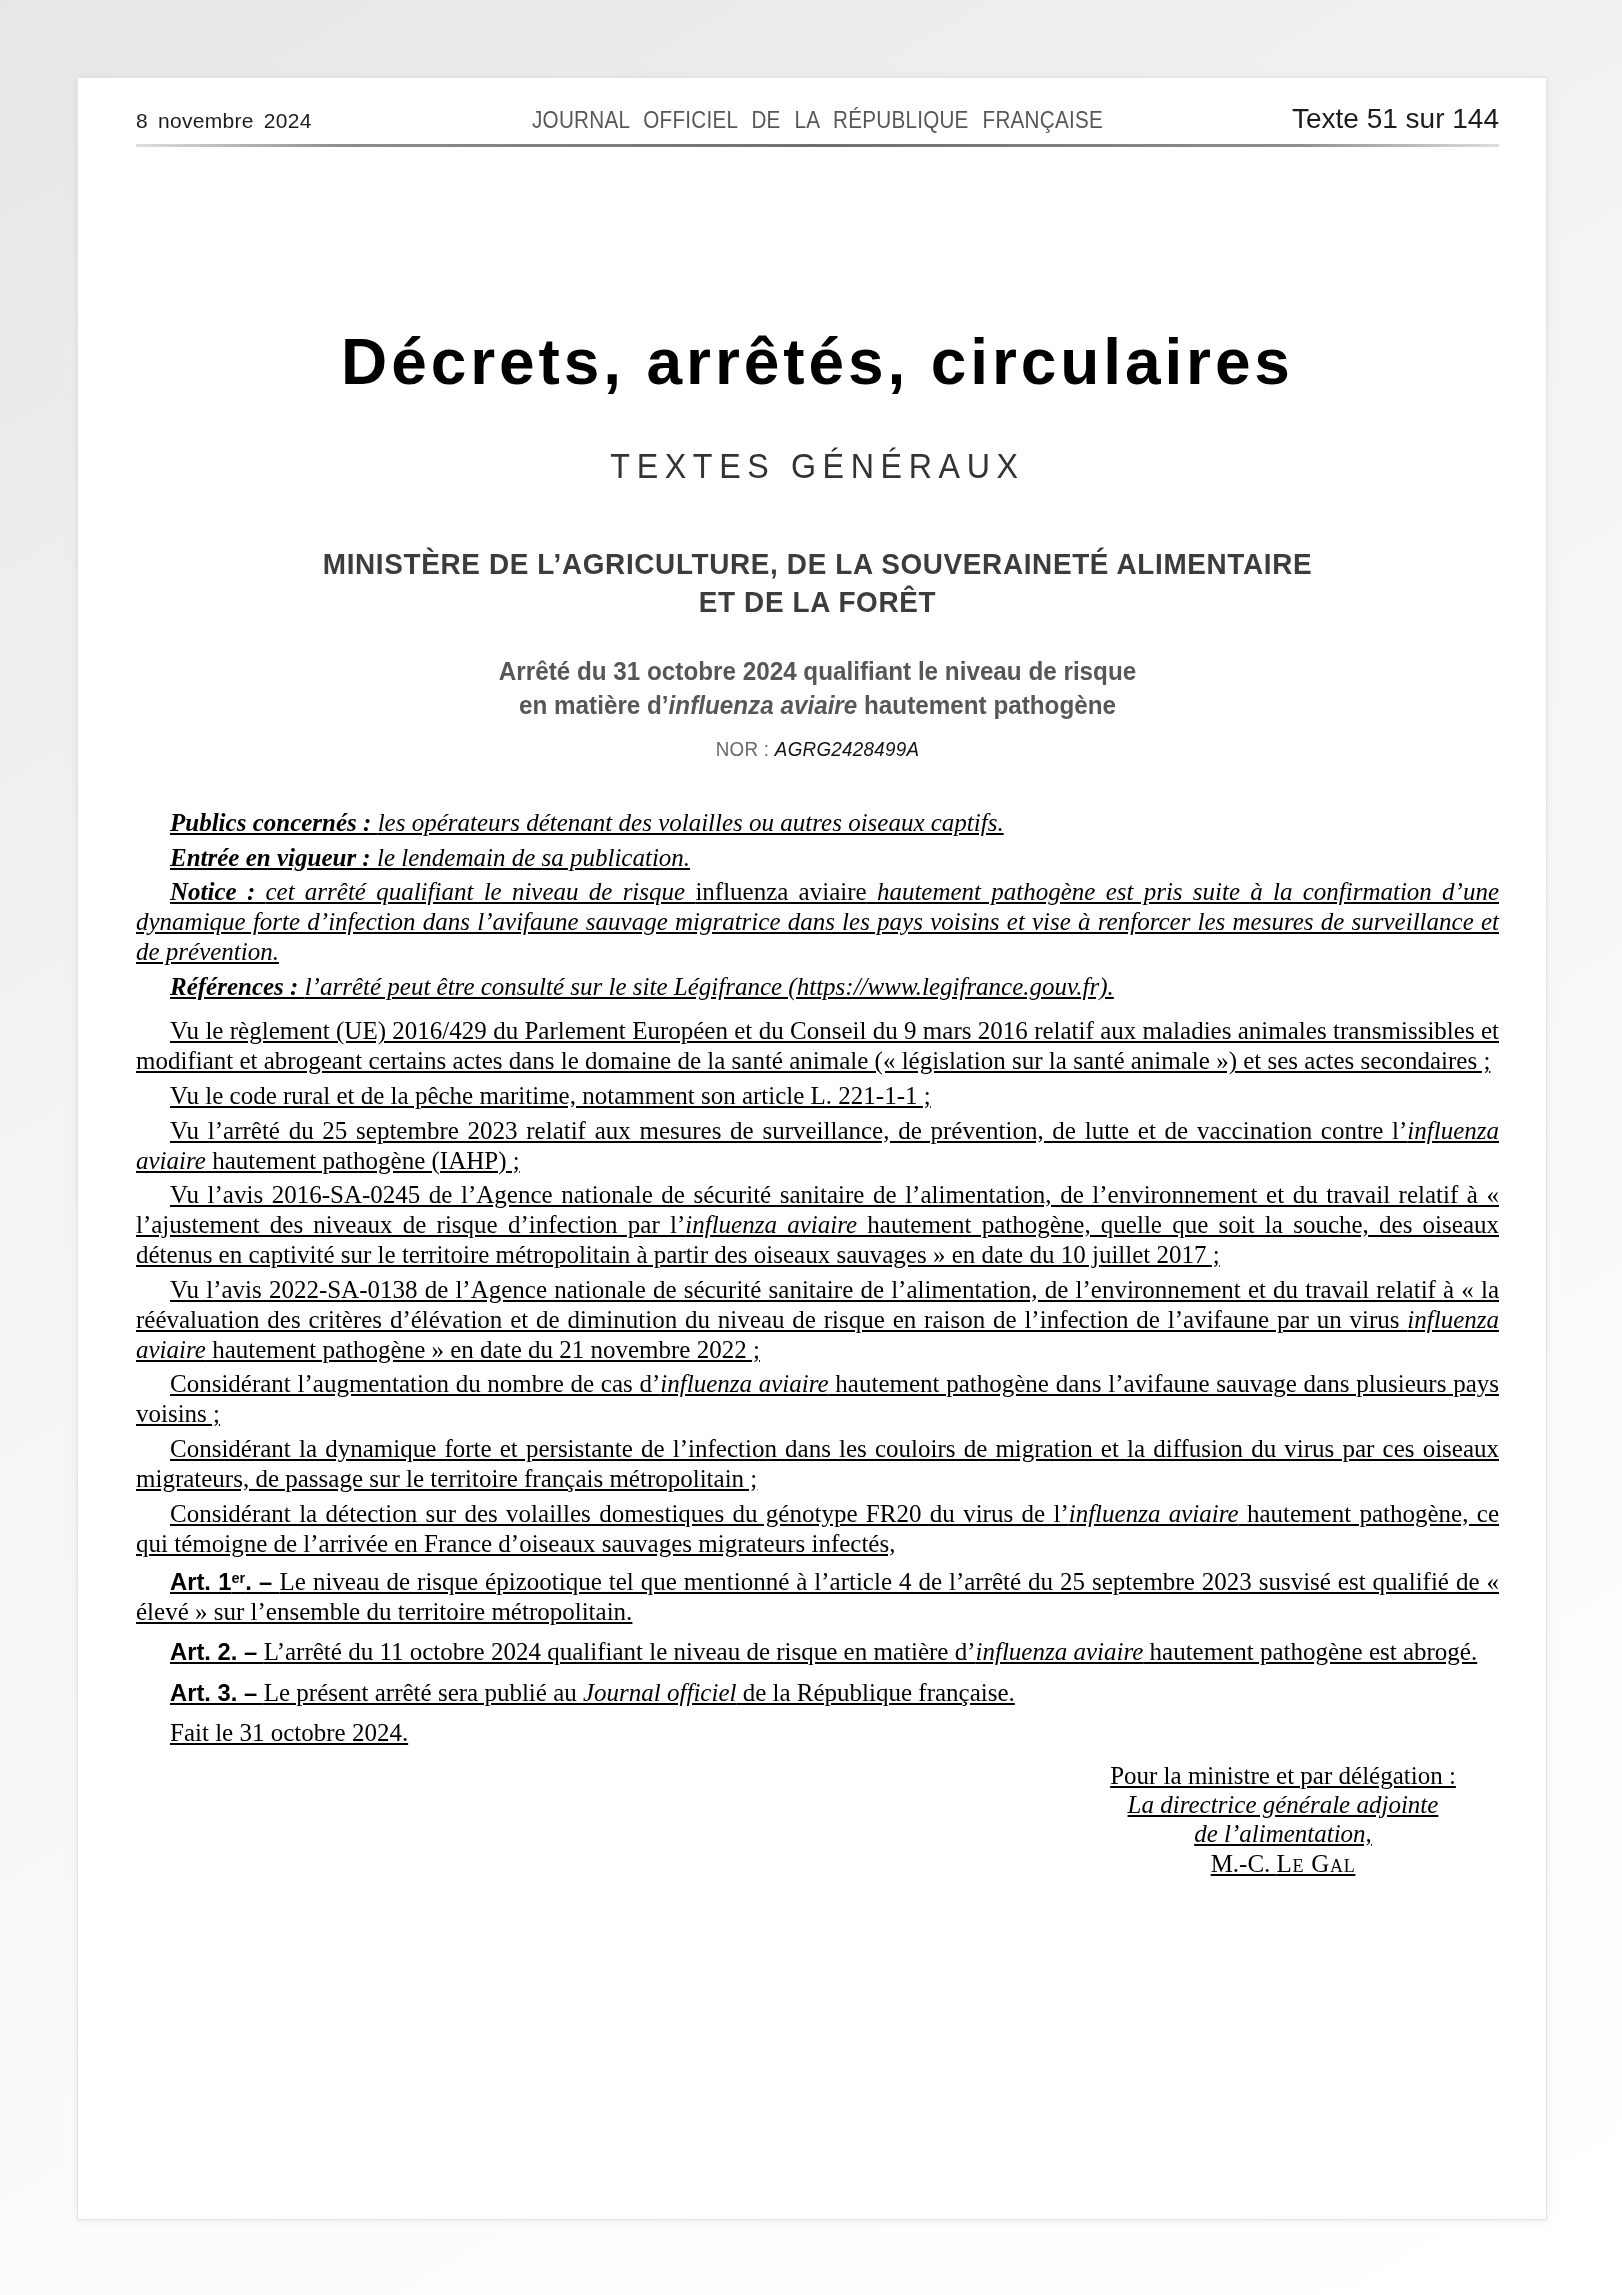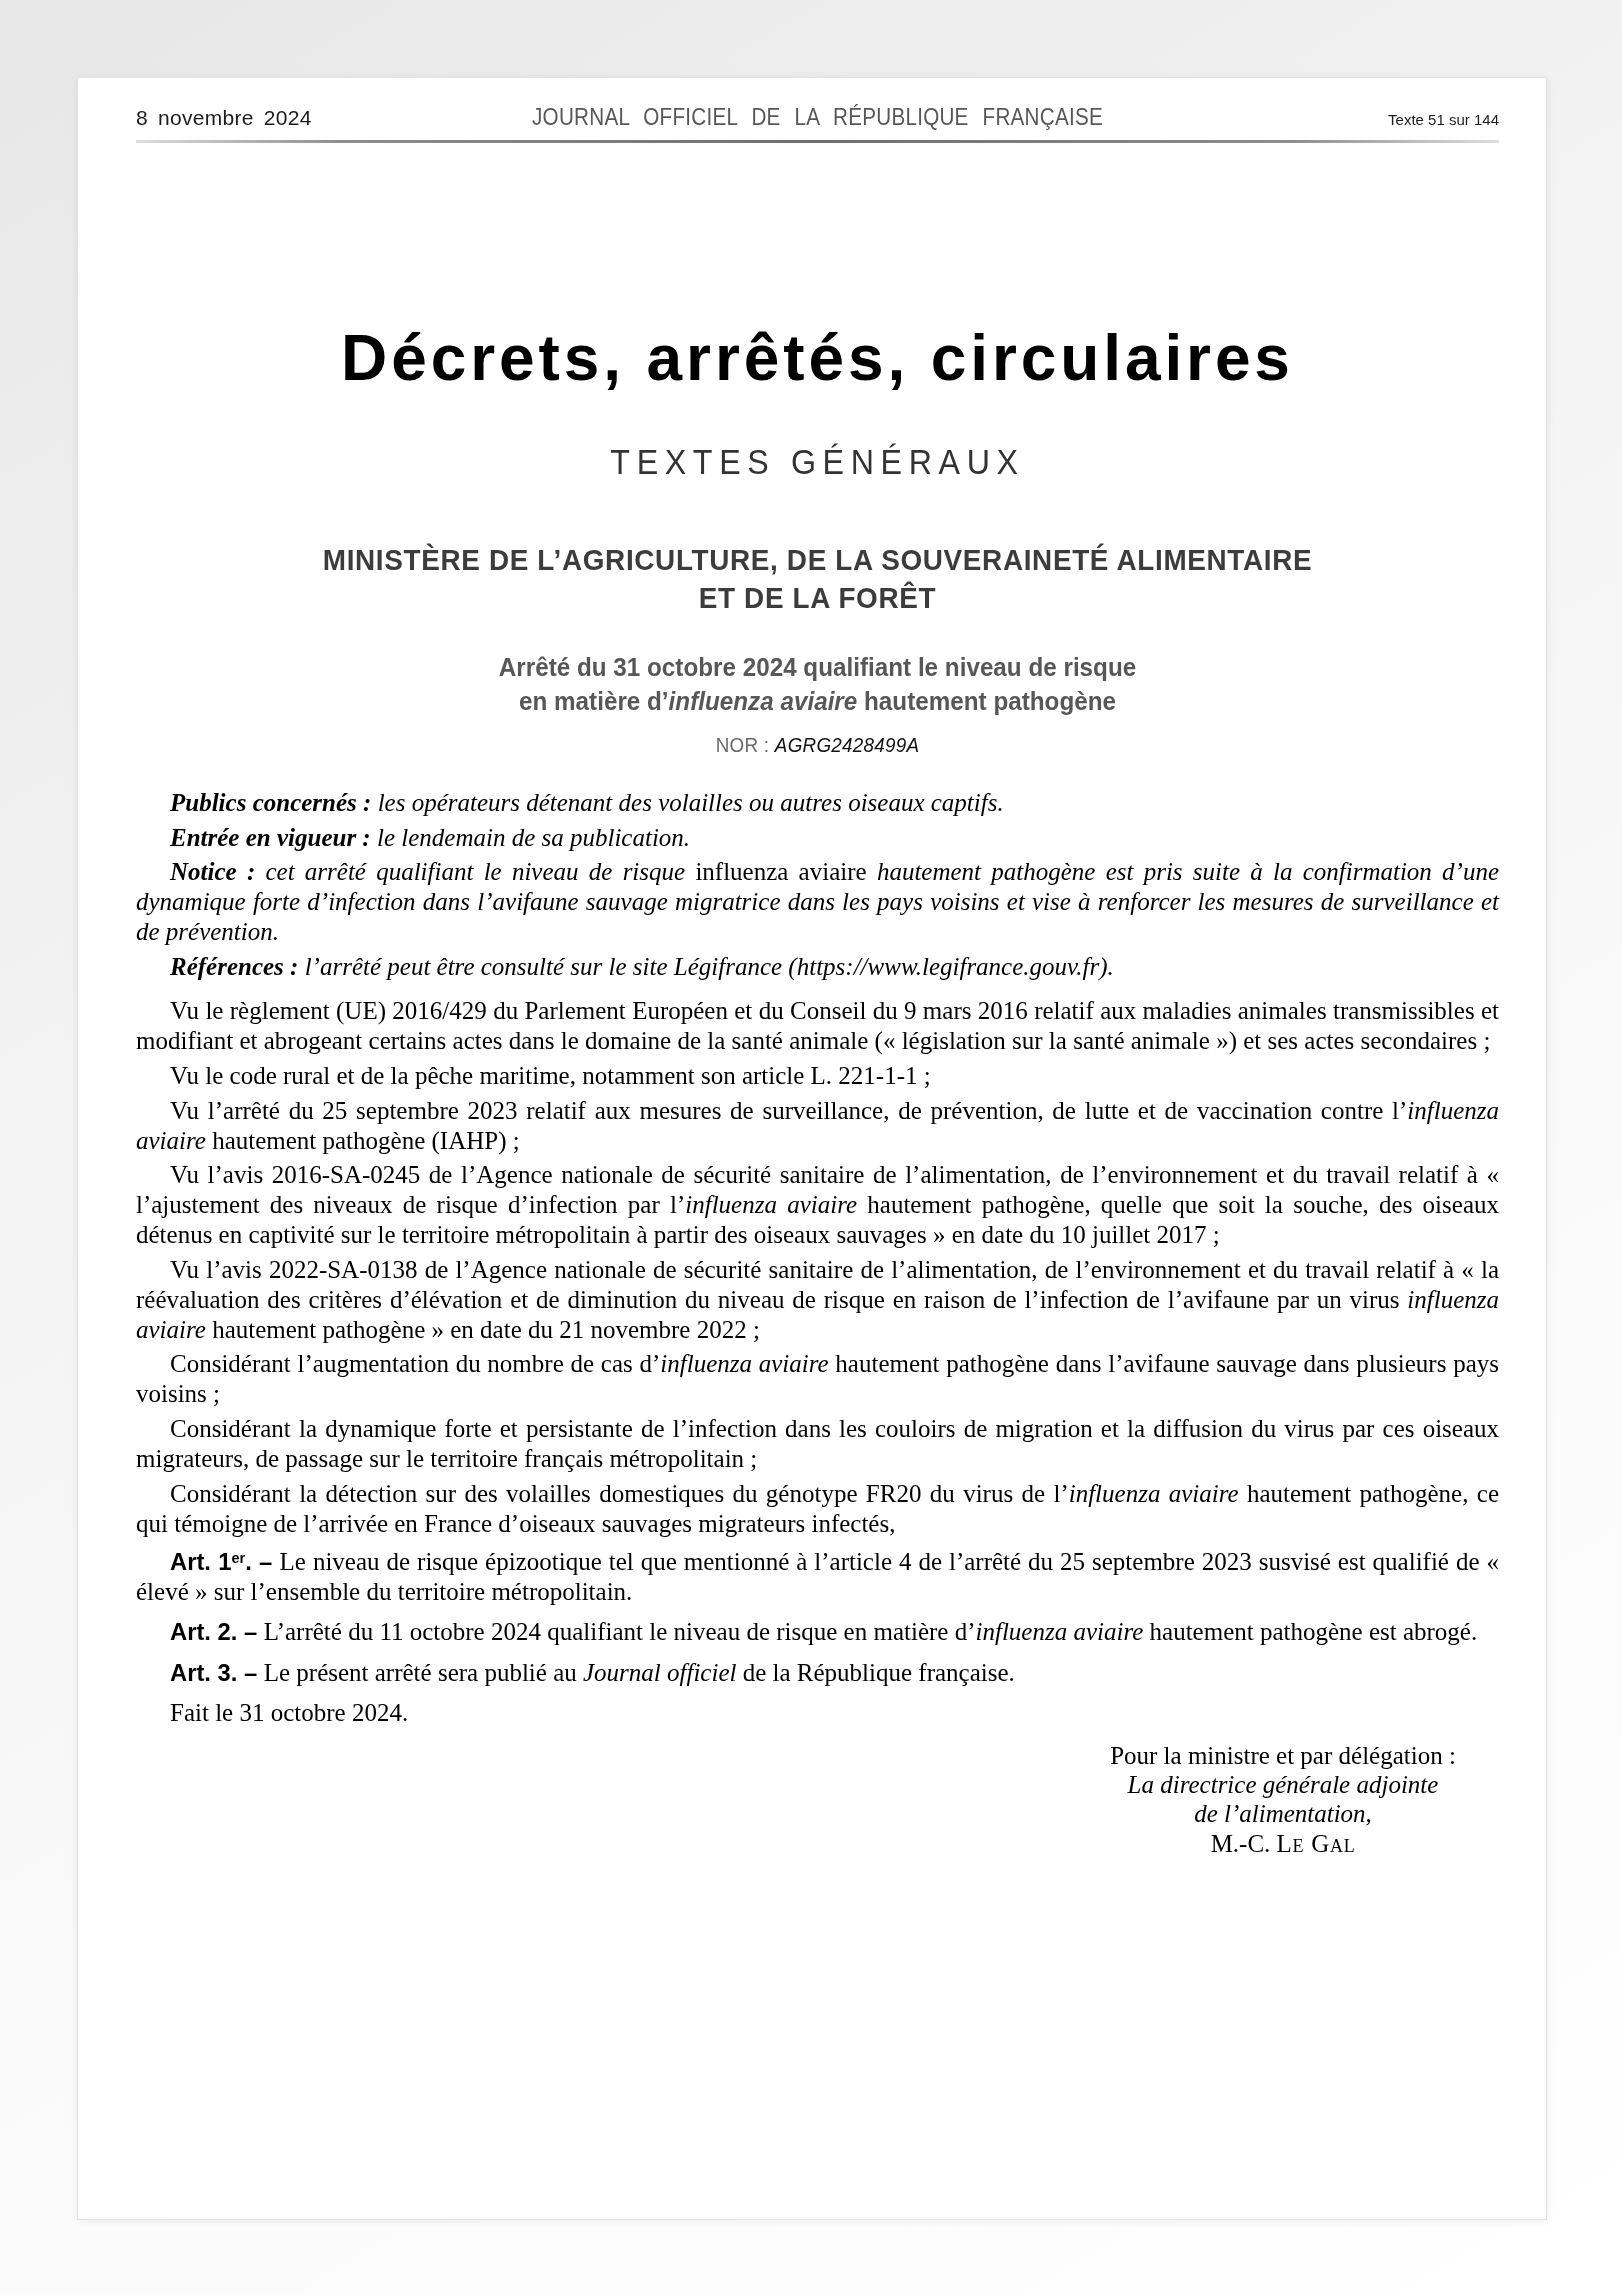--- a/index.html
+++ b/index.html
@@ -26,21 +26,21 @@
     margin-top: 25px;
     font-family: "Liberation Sans", sans-serif;
   }
   .header-date { font-size: 21px; color: #1c1c1c; width: 275px; letter-spacing: 0.3px; word-spacing: 3.9px; white-space: nowrap; }
   .header-journal {
     flex: 1; text-align: center; white-space: nowrap;
     font-size: 24px; color: #575757;
     word-spacing: 9.2px; letter-spacing: 0.3px;
     transform: scaleX(0.86); transform-origin: center;
   }
-  .header-texte { font-size: 15px; color: #1c1c1c; width: 275px; text-align: right; white-space: nowrap; }
+  .header-texte { font-size: 28px; color: #1c1c1c; width: 275px; text-align: right; white-space: nowrap; }
   .header-rule {
     height: 3.3px; margin-top: 9.2px;
     background: linear-gradient(to right, #dedede 0%, #8e8e8e 15%, #6f6f6f 50%, #8e8e8e 85%, #dedede 100%);
   }
   
   .masthead-title {
     margin-top: 178px; text-align: center; white-space: nowrap;
     font-family: "Liberation Sans", sans-serif;
     font-weight: bold; font-size: 64px; letter-spacing: 3.9px;
     color: #000000;
@@ -68,23 +68,24 @@
   .nor {
     margin-top: 15.7px; text-align: center;
     font-family: "Liberation Sans", sans-serif;
     font-size: 20px; color: #111111; letter-spacing: 0.3px;
     transform: scaleX(0.94); transform-origin: center;
   }
   .nor-label { color: #6a6a6a; }
   .nor-value { font-style: italic; color: #111111; }
   
   .body {
-    margin-top: 31px;
+    margin-top: 47px;
     font-size: 25px; line-height: 30px;
     text-align: justify;
+    text-decoration: underline;
   }
   .body p { margin: 0 0 4.6px 0; text-indent: 34px; }
   .body p.mb-lg { margin-bottom: 14.4px; }
   .body p.arrete-word { margin: 30px 0 21px 0; text-indent: 152px; text-align: left; }
   .body p.article { margin-bottom: 10.5px; }
   .body p.fait { margin-top: 5.2px; text-align: left; }
   
   .i  { font-style: italic; }
   .bi { font-weight: bold; font-style: italic; }
   .art { font-family: "Liberation Sans", sans-serif; font-weight: bold; font-size: 0.95em; }

